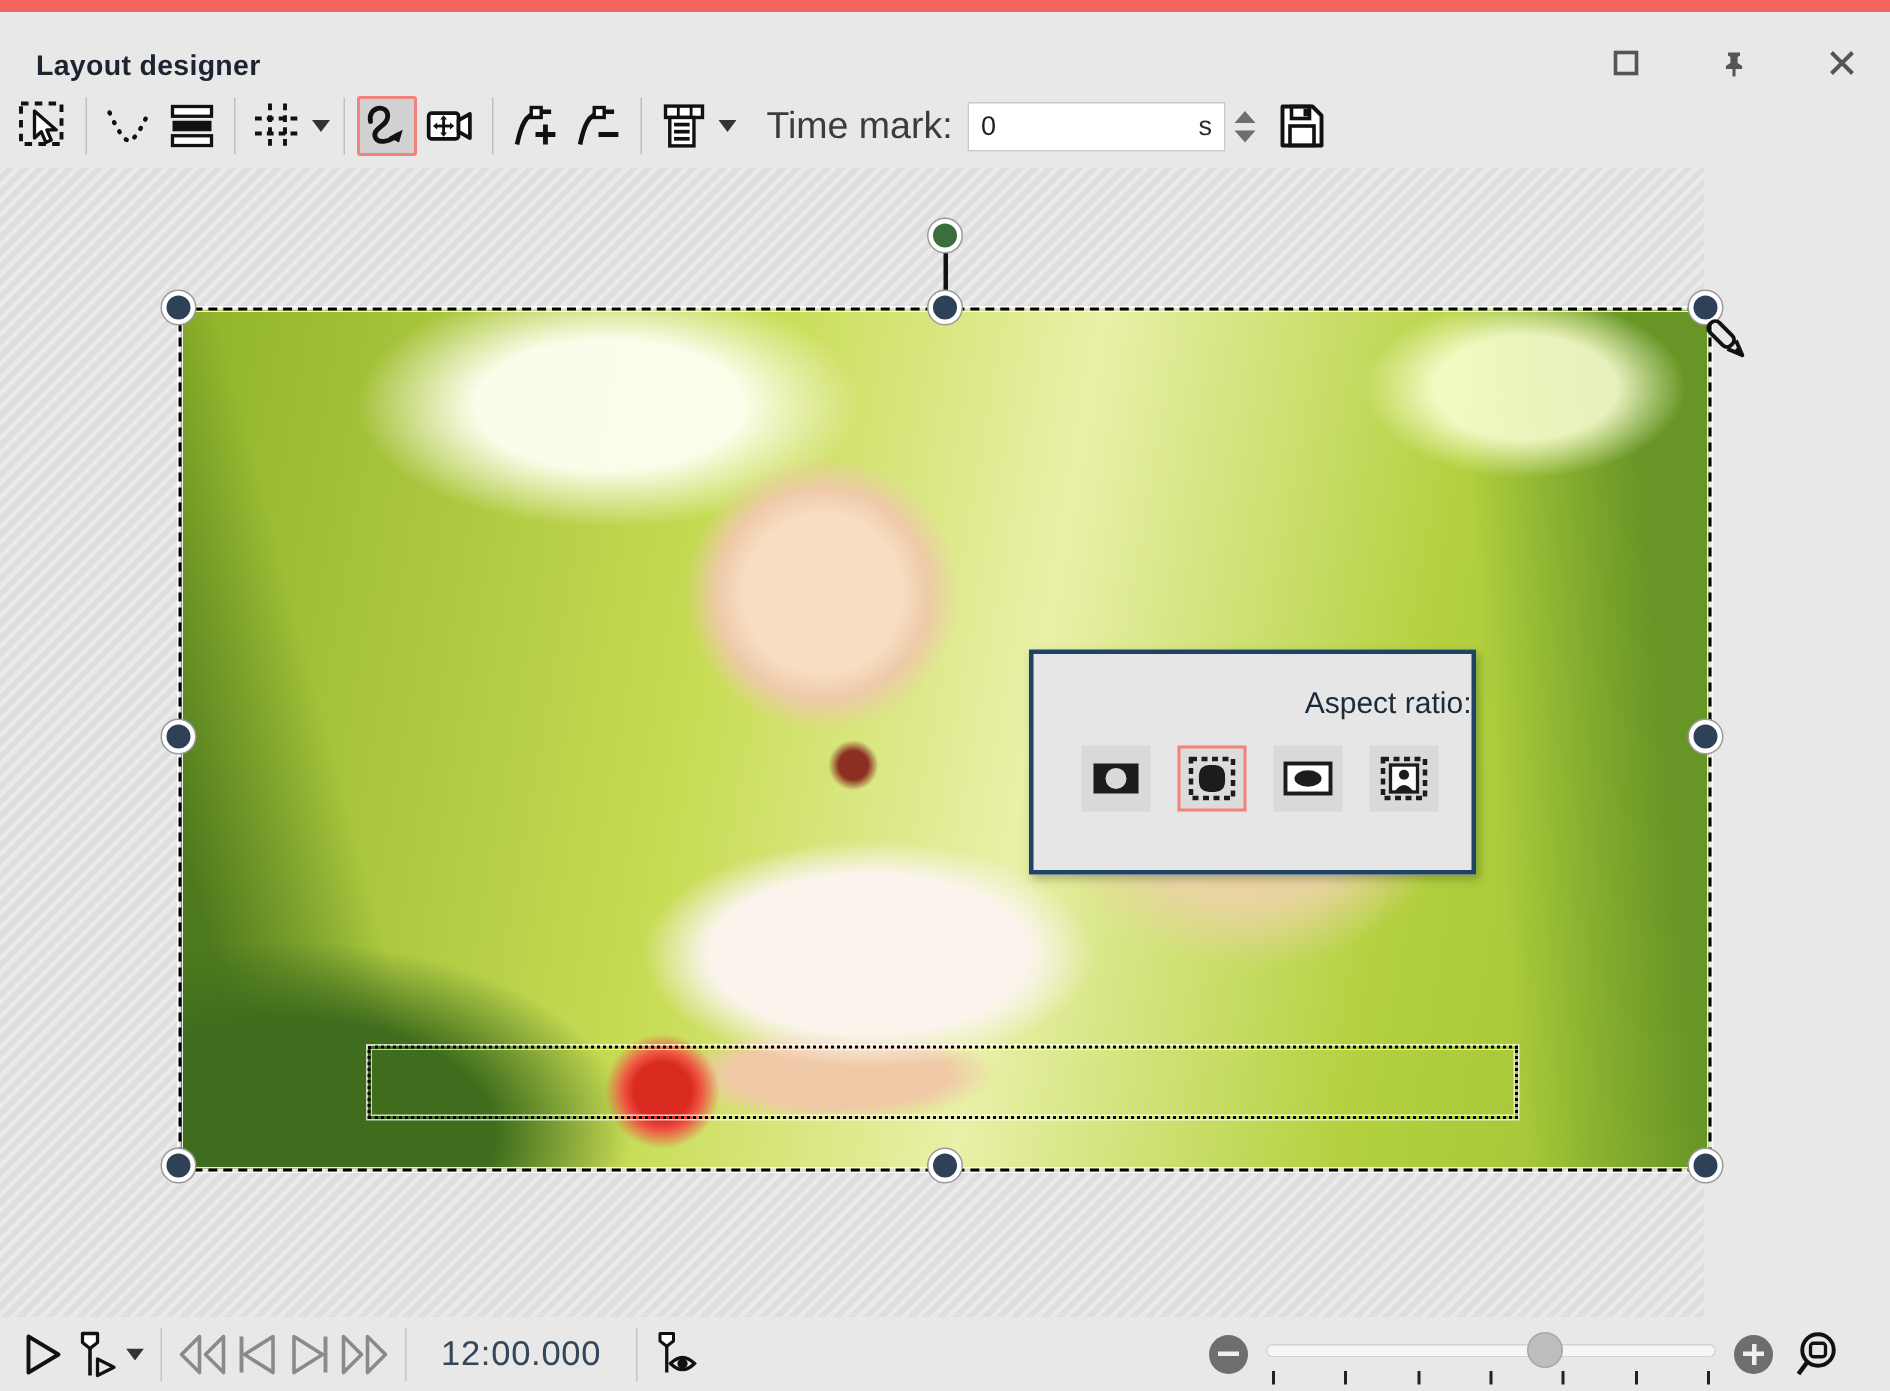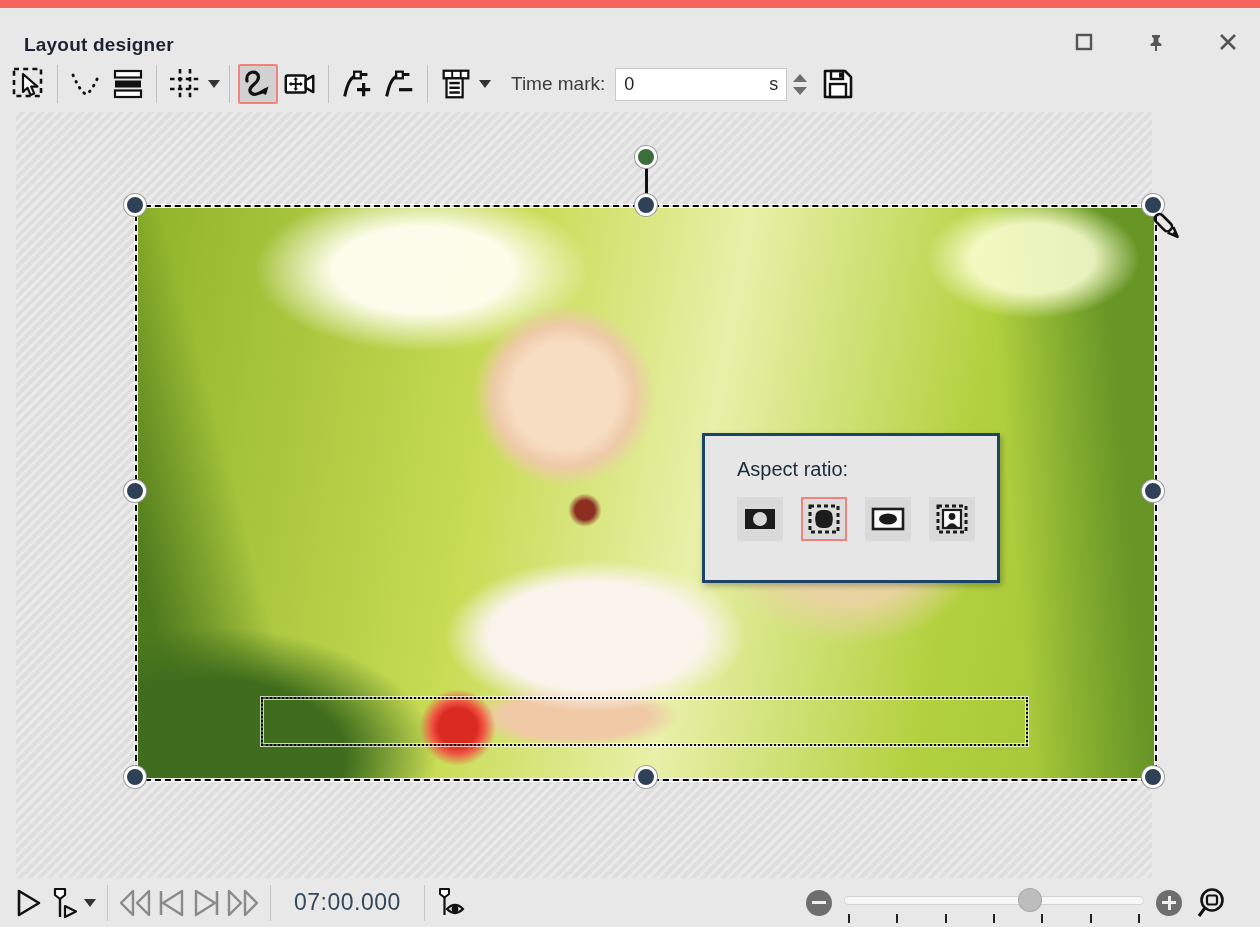--- a/index.html
+++ b/index.html
@@ -22,32 +22,32 @@
   .win-controls{margin-left:auto;display:flex;align-items:center;gap:44px;}
   .win-btn{width:28px;height:28px;display:flex;align-items:center;justify-content:center;cursor:default;color:#555;}
   .win-btn svg{display:block;}
 
   
   .toolbar{height:56px;display:flex;align-items:center;padding:0 8px;background:#e9e8e8;}
   .tbtn{width:40px;height:40px;display:flex;align-items:center;justify-content:center;border:2px solid transparent;border-radius:2px;margin:0 1px;color:#151515;}
   .tbtn.active{background:#d2d1d1;border-color:var(--active-tool-border);}
   .tsep{width:1px;height:38px;background:#bfbfbf;margin:0 7px;}
   .caret{width:16px;height:40px;display:flex;align-items:center;justify-content:center;color:#333;}
-  .tm-label{font-size:19px;color:#3c3c3c;margin:0 10px 0 18px;}
+  .tm-label{font-size:25px;color:#3c3c3c;margin:0 10px 0 18px;}
   .tm-field{display:flex;align-items:center;background:#fff;border:1px solid #c9c9c9;width:172px;height:33px;padding:0 8px;}
   .tm-field input{border:0;outline:0;flex:1;font-size:18px;font-family:"Liberation Sans",sans-serif;color:#1c1c1c;width:100px;background:transparent;}
   .tm-unit{font-size:18px;color:#2c2c2c;margin-left:4px;}
   .spinner{display:flex;flex-direction:column;justify-content:center;gap:5px;margin:0 10px 0 6px;}
   .spinner span{width:0;height:0;border-left:7px solid transparent;border-right:7px solid transparent;display:block;}
   .spin-up{border-bottom:8px solid #6e6e6e;}
   .spin-down{border-top:8px solid #6e6e6e;}
 
   
-  .canvas{position:absolute;left:16px;top:112px;width:1136px;height:766px;
-    background:repeating-linear-gradient(135deg,#eaeaea 0 3px,#dedede 3px 7px);}
+  .canvas{position:absolute;left:0;top:112px;width:1136px;height:766px;
+    background:repeating-linear-gradient(135deg,#eaeaea 0 3px,#dedede 3px 7px);text-align:right;}
   .photo-wrap{position:absolute;left:121px;top:95px;width:1018px;height:572px;}
   .photo{position:absolute;inset:0;
     background-color:#bcd24a;
     background-image:
       radial-gradient(circle at 31.5% 91%, #d92b1f 0 2.2%, #ef5443 3%, rgba(239,84,67,0) 4.4%),
       radial-gradient(circle at 44% 53%, #8c2f22 0 1.5%, rgba(140,47,34,0) 2.6%),
       radial-gradient(circle at 42% 33%, #f7ddc2 0 7.5%, #eecaa8 10%, rgba(238,202,168,0) 13%),
       radial-gradient(ellipse 19% 17% at 45% 75%, #faf4ec 0 55%, rgba(250,244,236,0) 78%),
       radial-gradient(ellipse 13% 7% at 43% 89%, #f0c9a6 0 55%, rgba(240,201,166,0) 80%),
       radial-gradient(ellipse 17% 24% at 70% 58%, rgba(236,211,166,.92) 0 45%, rgba(236,211,166,0) 78%),
@@ -350,21 +350,21 @@
     </svg>
   </div>
   <div class="bbtn gray">
     <svg width="36" height="30" viewBox="0 0 36 30">
       <path d="M4 3 L16 15 L4 27 Z M20 3 L32 15 L20 27 Z" fill="none" stroke="currentColor" stroke-width="2.4" stroke-linejoin="round"></path>
     </svg>
   </div>
 
   <div class="bsep"></div>
 
-  <div class="time-display">07:00.000</div>
+  <div class="time-display">12:00.000</div>
 
   <div class="bsep"></div>
 
   <div class="bbtn">
     <svg width="36" height="34" viewBox="0 0 36 34">
       <path d="M6 3 h9 v5 l-4.5 3.5 L6 8 z" fill="#fff" stroke="#111" stroke-width="2" stroke-linejoin="round"></path>
       <line x1="10.5" y1="11.5" x2="10.5" y2="29" stroke="#111" stroke-width="2.2"></line>
       <path d="M13 23 Q21 15 29 23 Q21 31 13 23 Z" fill="none" stroke="#111" stroke-width="2.2"></path>
       <circle cx="21" cy="23" r="3.4" fill="#111"></circle>
     </svg>

